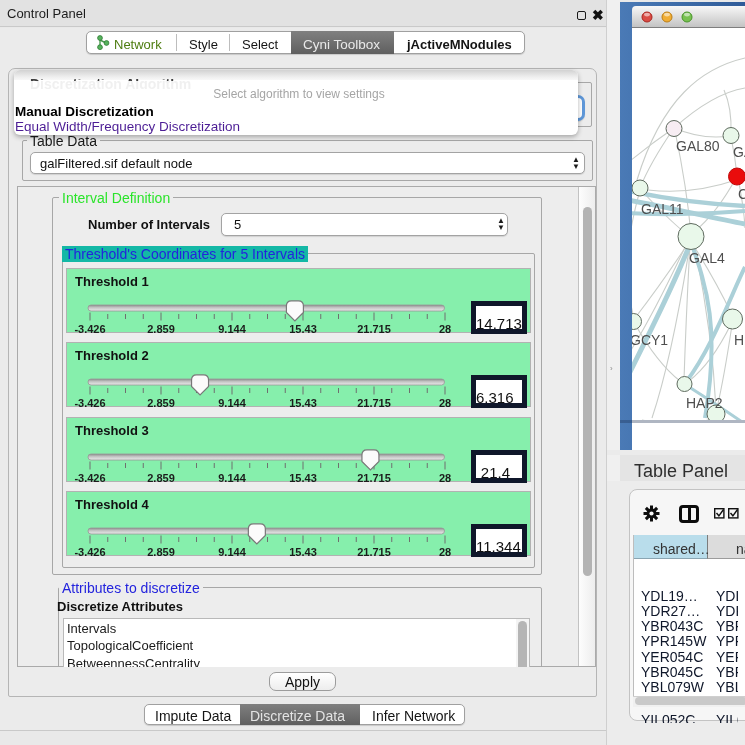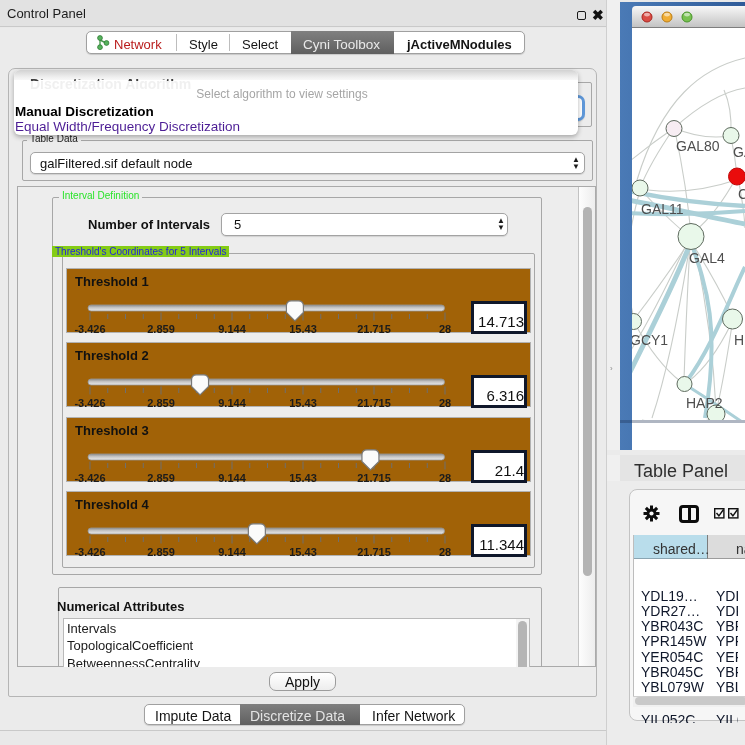--- a/index.html
+++ b/index.html
@@ -1,47 +1,47 @@
 <!DOCTYPE html>
 <html><head><meta charset="utf-8">
 <style>
 *{margin:0;padding:0;box-sizing:border-box}
 html,body{width:745px;height:745px;overflow:hidden;background:#e9e9e9;
 font-family:"Liberation Sans",sans-serif;position:relative}
 .a{position:absolute}
 .grp{position:absolute;border:1px solid #a7a7a7;border-radius:2px}
-.gtitle{position:absolute;font-size:10px;background:#ececec;padding:0 3px;white-space:nowrap}
+.gtitle{position:absolute;font-size:14px;background:#ececec;padding:0 3px;white-space:nowrap}
 .combo{position:absolute;background:#fff;border:1px solid #a3a3a3;border-radius:5px;
 box-shadow:0 1px 1px rgba(0,0,0,.12)}
 .updown{position:absolute;width:10px;font-size:8px;line-height:7px;color:#1a1a1a;text-align:center}
-.tpanel{position:absolute;left:66px;width:465px;height:65px;border:1px solid #b2b2b2;background:#a16207}
+.tpanel{position:absolute;left:66px;width:465px;height:65px;border:1px solid #b2b2b2;background:#86efac}
 .tlabel{position:absolute;left:8px;top:5px;font-size:13px;font-weight:bold;color:#111}
 .vbox{position:absolute;left:404px;top:32px;width:56px;height:33px;background:#fff;
-border:3px solid #0f172a;font-size:15px;text-align:right;padding:9px 0 0 0;color:#111}
+border:5px solid #0f172a;font-size:15px;text-align:right;padding:9px 12px 0 0;color:#111}
 </style></head>
 <body>
 
 <div class="a" style="left:0;top:0;width:616px;height:27px;background:#e2e2e2;border-bottom:1px solid #c9c9c9"></div>
 <div class="a" style="left:7px;top:6px;font-size:13px;color:#1c1c1c">Control Panel</div>
 <div class="a" style="left:577px;top:11px;width:9px;height:9px;border:1.5px solid #1a1a1a;border-radius:2px"></div>
 <div class="a" style="left:592px;top:7px;font-size:14px;font-weight:bold;color:#111">✖</div>
 
 <div class="a" style="left:0;top:28px;width:606px;height:702px;background:#ebebeb"></div>
 <div class="a" style="left:606px;top:0;width:14px;height:745px;background:#f0f0f0;border-left:1px solid #cfcfcf"></div>
 <div class="a" style="left:0;top:730px;width:606px;height:15px;background:#e9e9e9;border-top:1px solid #c9c9c9"></div>
 
 <div class="a" style="left:86px;top:31px;width:439px;height:23px;background:#fff;border:1px solid #a0a0a0;border-radius:5px;box-shadow:0 1px 1px rgba(0,0,0,.15)"></div>
 <svg class="a" style="left:95px;top:34px" width="16" height="17" viewBox="0 0 16 17">
 <line x1="5" y1="4" x2="5" y2="13" stroke="#4a9a50" stroke-width="1.4"></line>
 <line x1="5" y1="6" x2="11" y2="9" stroke="#4a9a50" stroke-width="1.4"></line>
 <circle cx="5" cy="4" r="2.4" fill="#57b35e" stroke="#2e7a34" stroke-width=".8"></circle>
 <circle cx="11.5" cy="9" r="2.4" fill="#57b35e" stroke="#2e7a34" stroke-width=".8"></circle>
 <circle cx="5" cy="13.2" r="2.4" fill="#57b35e" stroke="#2e7a34" stroke-width=".8"></circle>
 </svg>
-<div class="a" style="left:114px;top:37px;font-size:13px;color:#b91c1c">Network</div>
+<div class="a" style="left:114px;top:37px;font-size:13px;color:#4d7c0f">Network</div>
 <div class="a" style="left:176px;top:34px;width:1px;height:17px;background:#bdbdbd"></div>
 <div class="a" style="left:189px;top:37px;font-size:13px;color:#141414">Style</div>
 <div class="a" style="left:229px;top:34px;width:1px;height:17px;background:#bdbdbd"></div>
 <div class="a" style="left:242px;top:37px;font-size:13px;color:#141414">Select</div>
 <div class="a" style="left:291px;top:31px;width:103px;height:23px;background:linear-gradient(#808080,#5f5f5f);"></div>
 <div class="a" style="left:303px;top:36.5px;font-size:13.5px;color:#e9e9e9">Cyni Toolbox</div>
 <div class="a" style="left:407px;top:37px;font-size:13px;font-weight:bold;color:#141414">jActiveMNodules</div>
 
 <div class="a" style="left:8px;top:68px;width:589px;height:629px;background:#ececec;border:1px solid #b5b5b5;border-radius:7px 7px 2px 2px"></div>
 
@@ -61,21 +61,21 @@
 
 <div class="grp" style="left:52px;top:197px;width:490px;height:378px"></div>
 <div class="gtitle" style="left:59px;top:190px;background:#ededed;color:#2be42b">Interval Definition</div>
 
 <div class="a" style="left:88px;top:217px;font-size:13px;font-weight:bold;color:#111">Number of Intervals</div>
 <div class="combo" style="left:221px;top:213px;width:287px;height:23px"></div>
 <div class="a" style="left:234px;top:217px;font-size:13px;color:#111">5</div>
 <div class="updown" style="left:496px;top:217px"><span>▲</span><br><span>▼</span></div>
 
 <div class="grp" style="left:62px;top:253px;width:473px;height:315px"></div>
-<div class="gtitle" style="left:52px;top:246px;background:#84cc16;color:#2323dd">Threshold's Coordinates for 5 Intervals</div>
+<div class="gtitle" style="left:62px;top:246px;background:#14b8a6;color:#2323dd">Threshold's Coordinates for 5 Intervals</div>
 
 <div class="tpanel" style="top:268px">
  <div class="tlabel">Threshold 1</div>
  <svg width="463" height="69" viewBox="0 0 463 69" style="position:absolute;left:0;top:0">
   <defs>
         <linearGradient id="tg1" x1="0" y1="0" x2="0" y2="1">
           <stop offset="0" stop-color="#8e8e8e"></stop>
           <stop offset="0.45" stop-color="#c6c6c6"></stop>
           <stop offset="1" stop-color="#e9e9e9"></stop>
         </linearGradient>
@@ -250,21 +250,22 @@
         <text x="307.00" y="64" text-anchor="middle">21.715</text>
         <text x="378.00" y="64" text-anchor="middle">28</text>
       </g>
       <path d="M181.35,37 L181.35,43.5 L189.85,52 L198.35,43.5 L198.35,37 Q198.35,31.8 193.35,31.8 L186.35,31.8 Q181.35,31.8 181.35,37 Z" fill="#fbfbfb" stroke="#787878" stroke-width="1.2"></path>
     </svg>
  <div class="vbox">11.344</div>
 </div>
 
 <div class="a" style="left:17px;top:186px;width:560px;height:481px;overflow:hidden;pointer-events:none">
  <div class="grp" style="left:41px;top:401px;width:484px;height:90px;border-radius:2px"></div>
- <div class="a" style="left:40px;top:413px;font-size:13px;font-weight:bold;color:#111">Numerical Attributes</div>
+ <div class="gtitle" style="left:42px;top:394px;background:#ededed;color:#2323dd">Attributes to discretize</div>
+ <div class="a" style="left:40px;top:413px;font-size:13px;font-weight:bold;color:#111">Discretize Attributes</div>
  <div class="a" style="left:46px;top:432px;width:467px;height:60px;background:#fff;border:1px solid #b9b9b9"></div>
  <div class="a" style="left:50px;top:435px;font-size:13px;color:#1a1a1a">Intervals</div>
  <div class="a" style="left:50px;top:452px;font-size:13px;color:#1a1a1a">TopologicalCoefficient</div>
  <div class="a" style="left:50px;top:470px;font-size:13px;color:#1a1a1a">BetweennessCentrality</div>
  <div class="a" style="left:499px;top:433px;width:13px;height:58px;background:#f4f4f4"></div>
  <div class="a" style="left:501px;top:435px;width:9px;height:56px;background:#b5b5b5;border-radius:5px"></div>
 </div>
 
 <div class="a" style="left:269px;top:672px;width:67px;height:19px;background:linear-gradient(#ffffff,#ededed);border:1px solid #9c9c9c;border-radius:7px;text-align:center;font-size:14px;padding-top:1px;color:#111">Apply</div>
 
@@ -278,21 +279,21 @@
 
 <div class="a" style="left:14px;top:70px;width:564px;height:65px;background:#fff;border-radius:6px;
 box-shadow:0 2px 5px rgba(0,0,0,.3)"></div>
 <div class="a" style="left:14px;top:70px;width:564px;height:10px;background:linear-gradient(#d2d2d2,#efefef 70%,#f8f8f8);border-radius:6px 6px 0 0"></div>
 <div class="a" style="left:30px;top:78.5px;width:300px;height:2.5px;overflow:hidden;font-size:14px;line-height:14px;font-weight:bold;color:#3f3f3f">
     <div style="margin-top:-1.5px">Discretization Algorithm</div>
   </div>
 <div class="a" style="left:30px;top:81px;width:300px;height:8px;overflow:hidden;font-size:14px;line-height:14px;font-weight:bold;color:rgba(110,110,110,.10)">
     <div style="margin-top:-4px">Discretization Algorithm</div>
   </div>
-<div class="a" style="left:0;top:87px;width:564px;text-align:center;font-size:12px;color:#a5a5a5">Select algorithm to view settings</div>
+<div class="a" style="left:17px;top:87px;width:564px;text-align:center;font-size:12px;color:#a5a5a5">Select algorithm to view settings</div>
 <div class="a" style="left:15px;top:104px;font-size:13.5px;font-weight:bold;color:#000">Manual Discretization</div>
 <div class="a" style="left:15px;top:119px;font-size:13.5px;color:#4c1d95">Equal Width/Frequency Discretization</div>
 
 <div class="a" style="left:620px;top:2px;width:125px;height:448px;background:linear-gradient(90deg,#4a7ab6,#2f5b98)"></div>
 <div class="a" style="left:632px;top:6px;width:113px;height:22px;background:linear-gradient(#f8f8f8,#c3c3c3);border-bottom:1px solid #7e7e7e;border-radius:4px 0 0 0"></div>
 <svg class="a" style="left:640px;top:10px" width="60" height="14" viewBox="0 0 60 14">
  <circle cx="7" cy="7" r="5" fill="#d94c44" stroke="#a8251e" stroke-width="1"></circle>
  <circle cx="27" cy="7" r="5" fill="#f0ad33" stroke="#bb7d14" stroke-width="1"></circle>
  <circle cx="47" cy="7" r="5" fill="#78c151" stroke="#479329" stroke-width="1"></circle>
  <ellipse cx="7" cy="4.6" rx="3" ry="1.8" fill="rgba(255,255,255,.55)"></ellipse>

